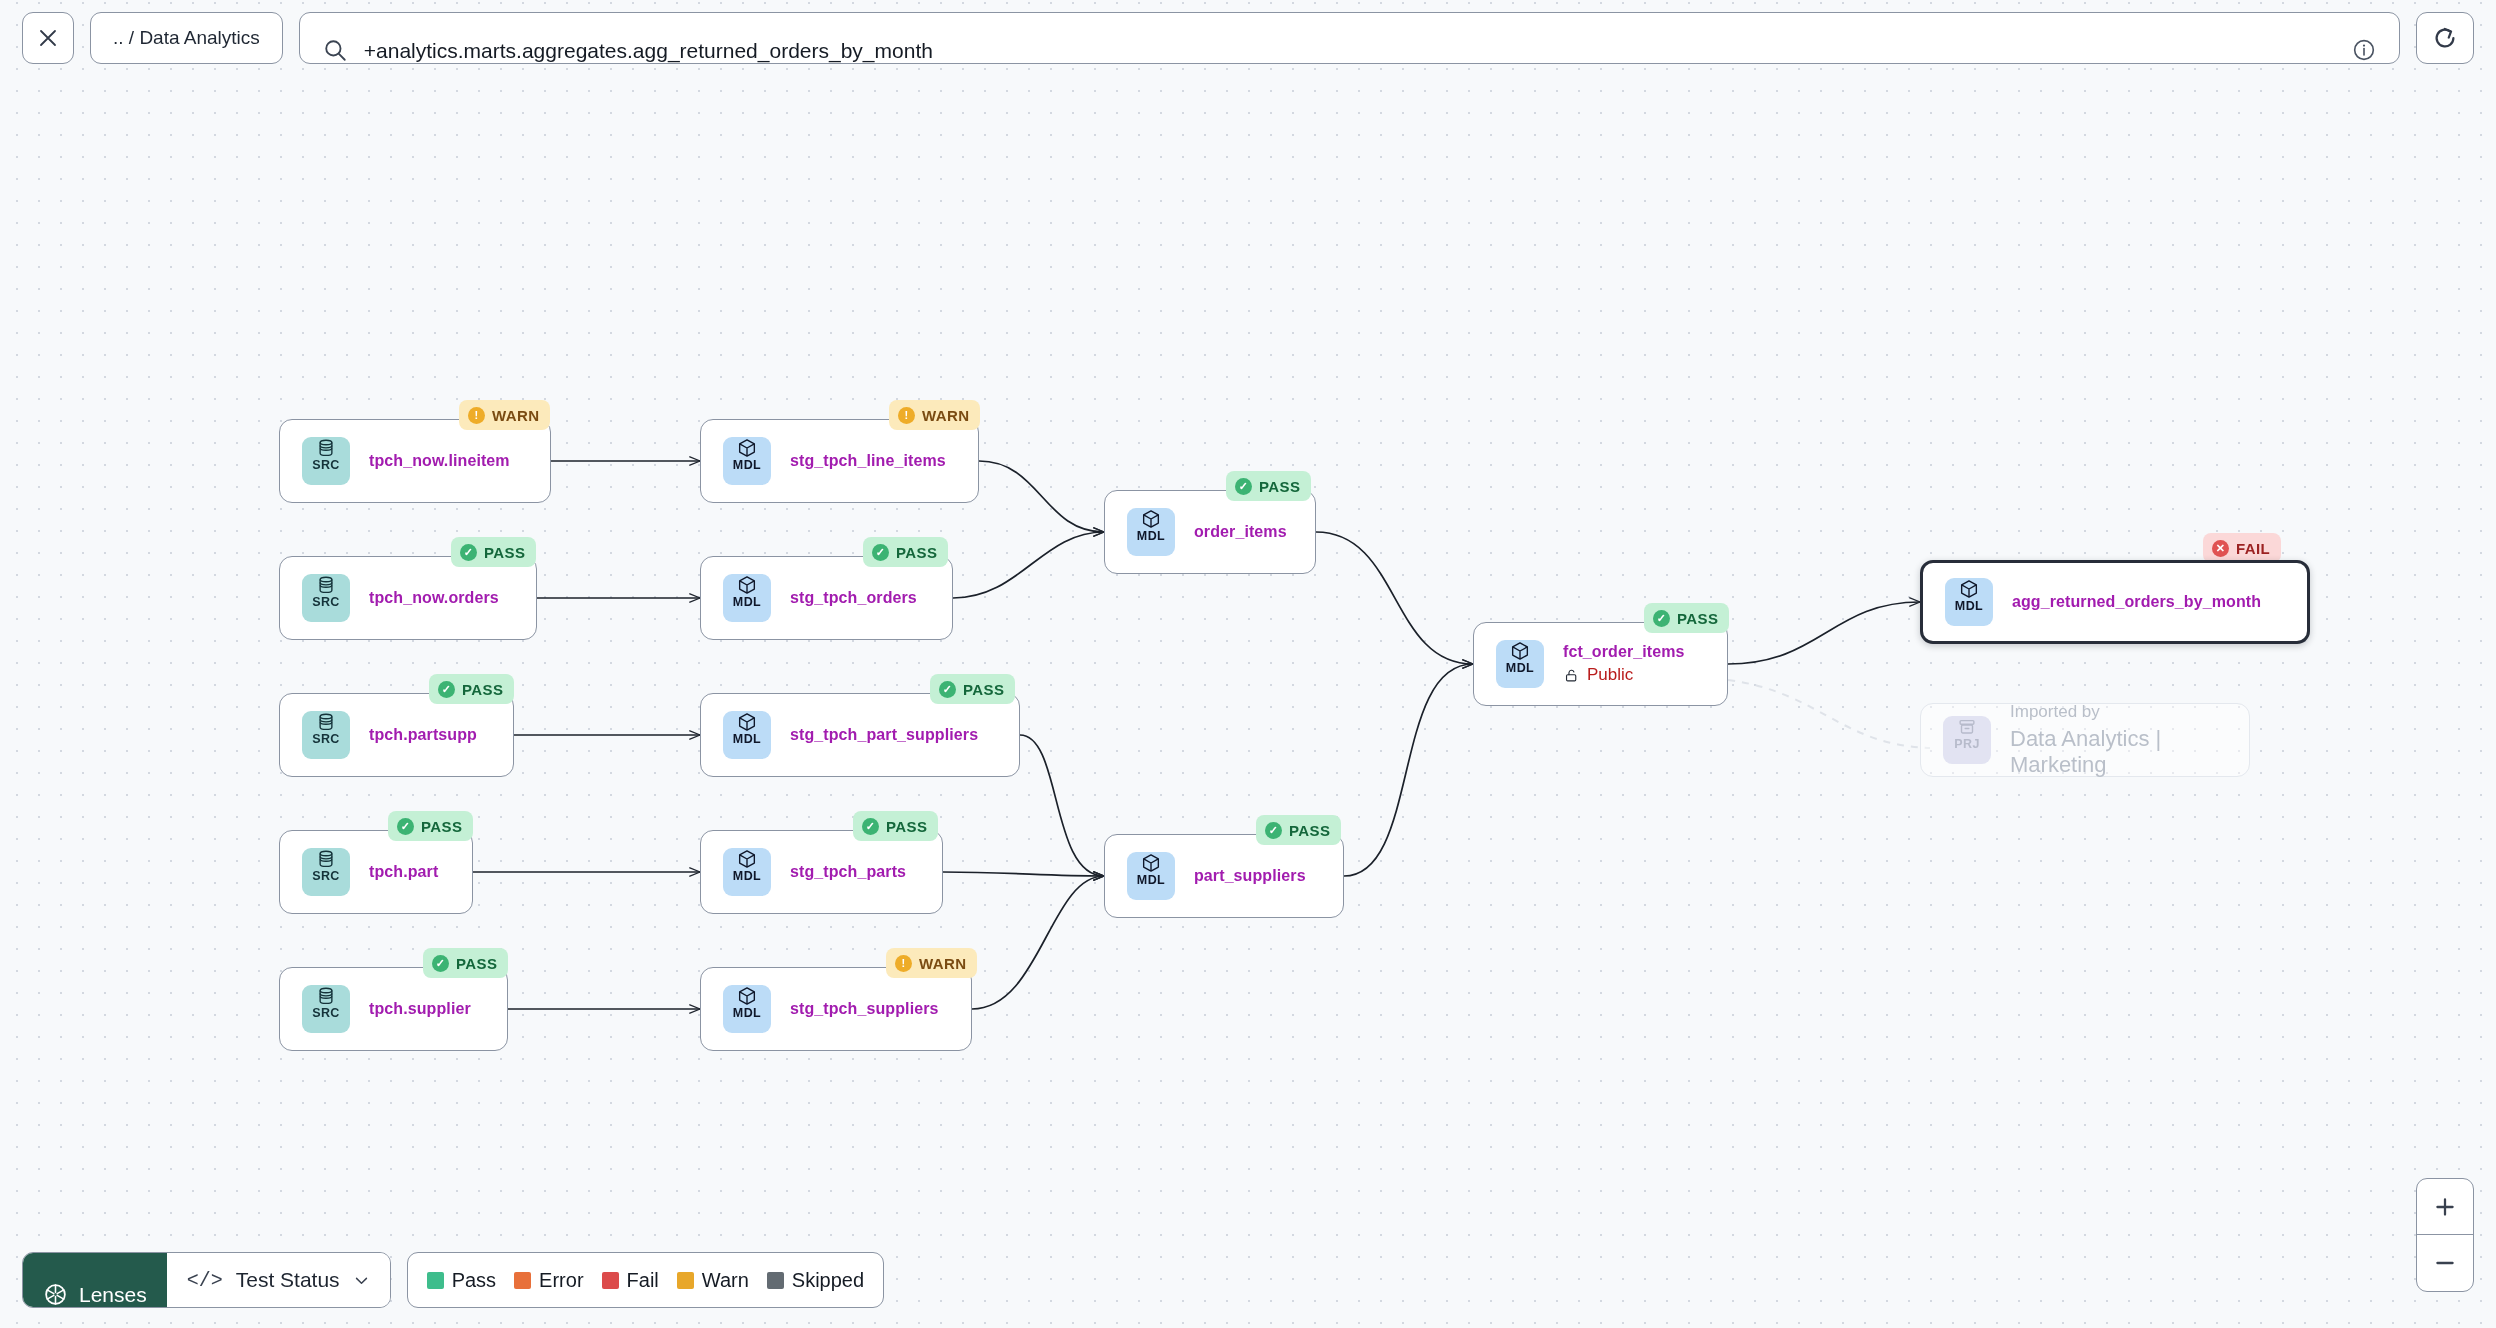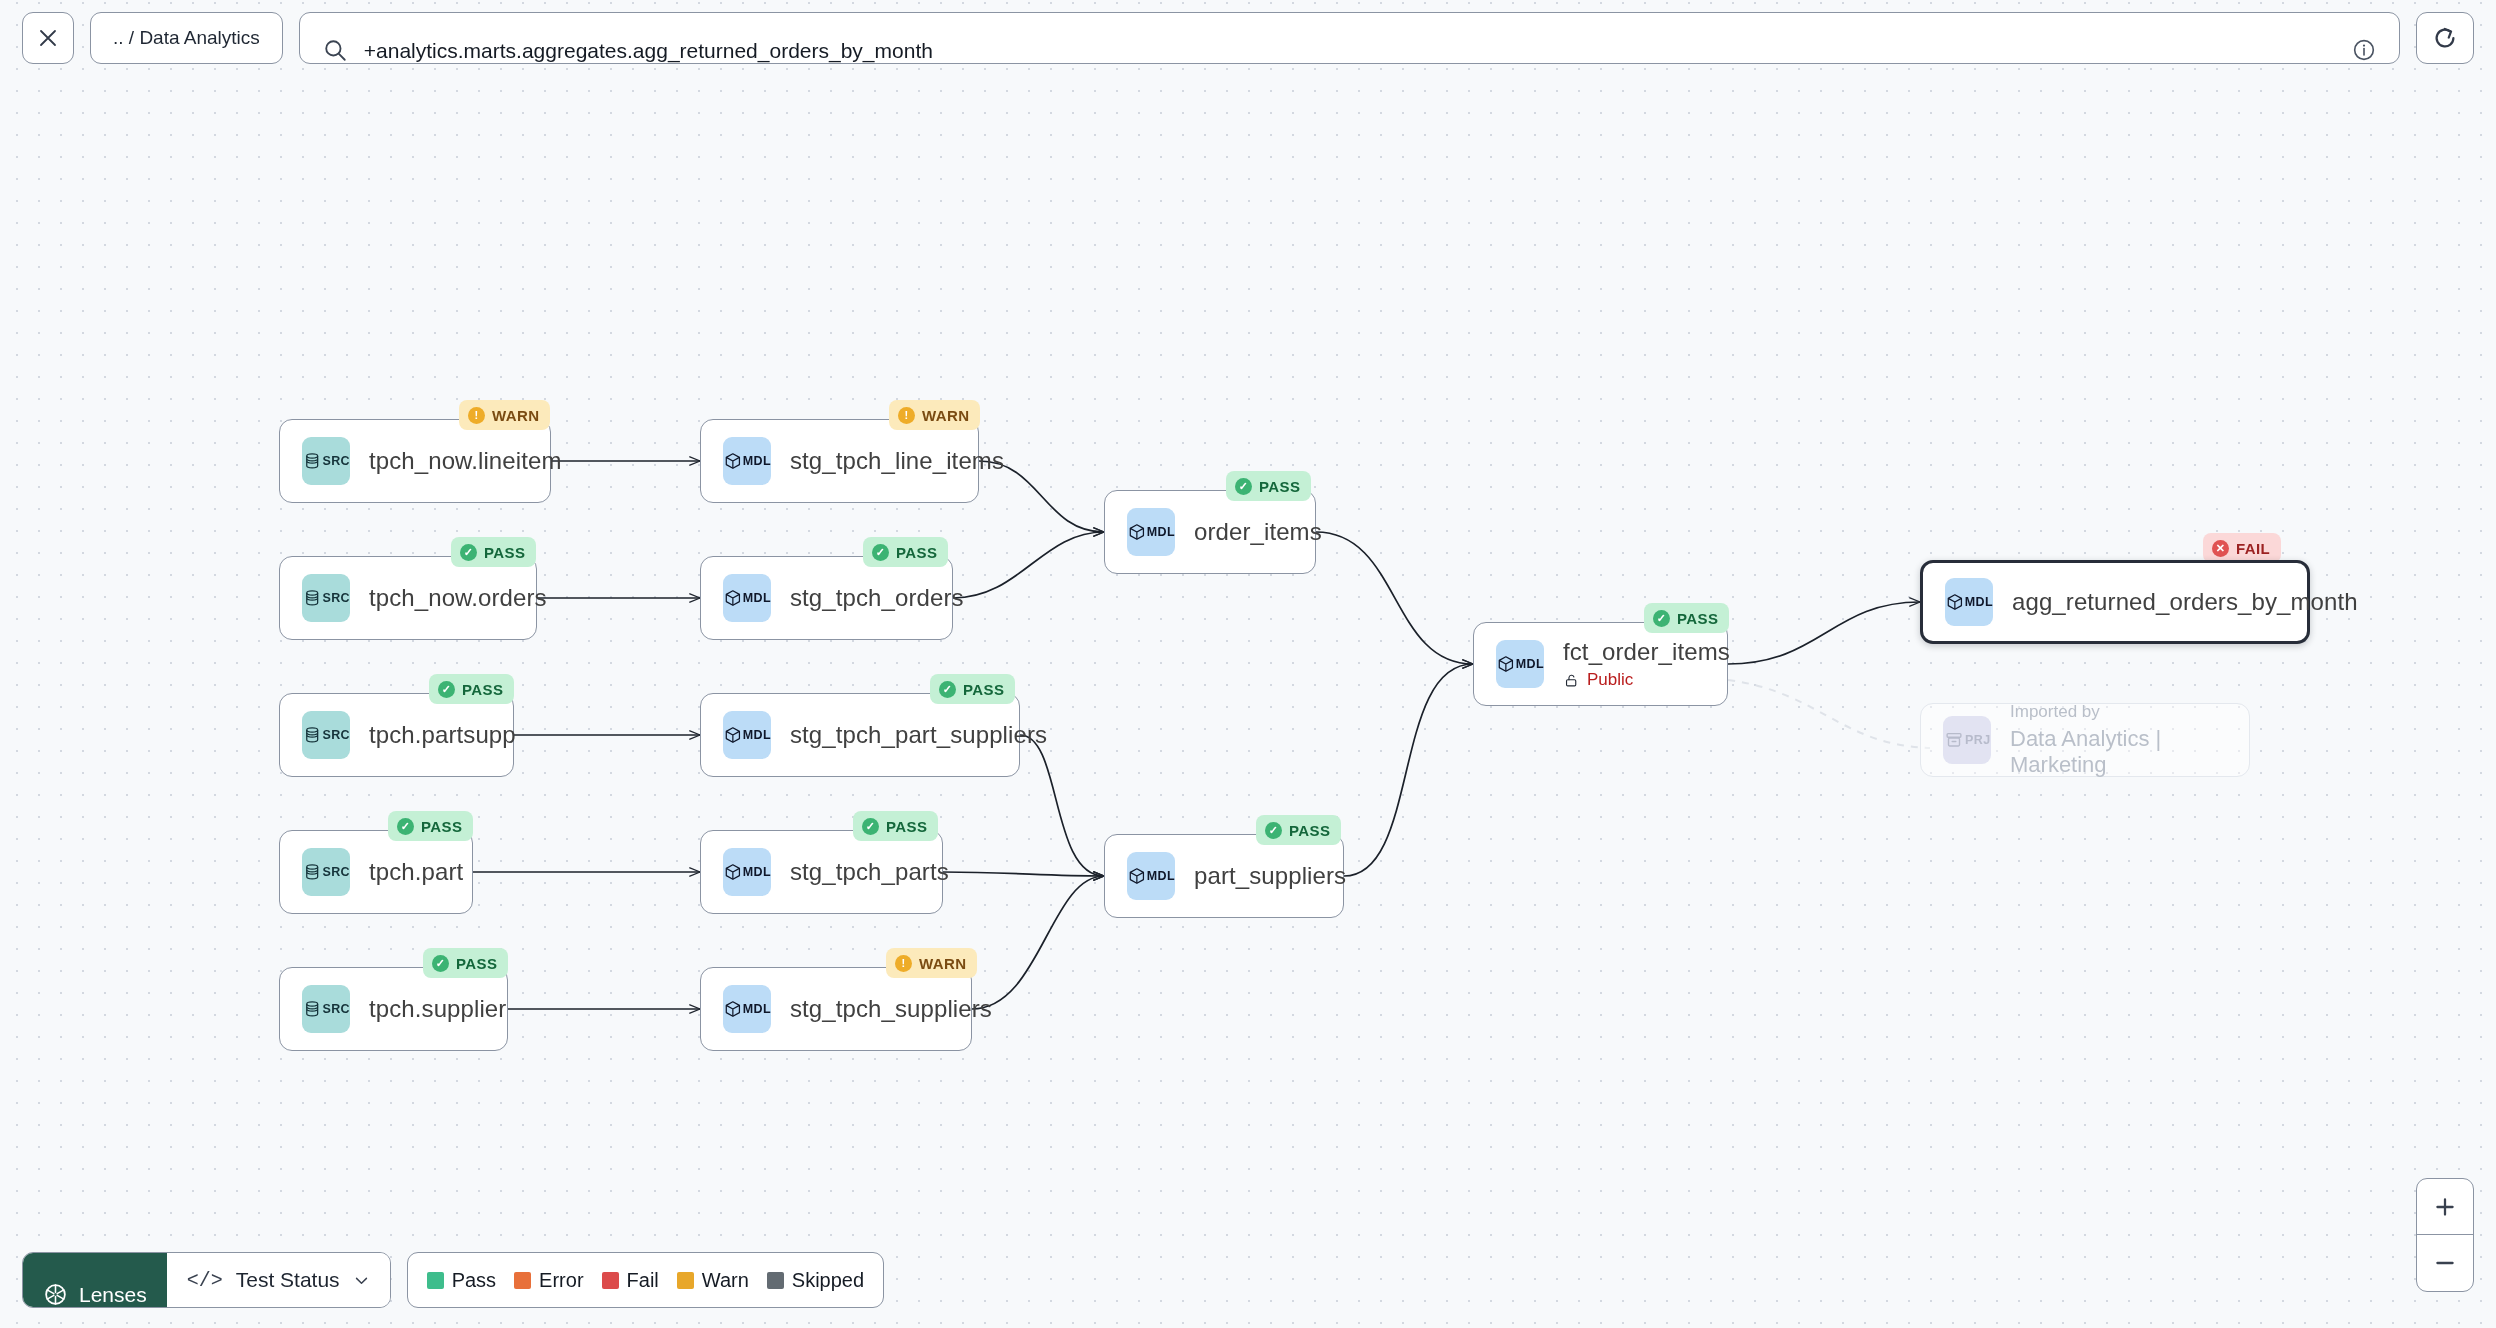--- a/index.html
+++ b/index.html
@@ -69,35 +69,36 @@
     z-index: 20;
   }
   .node.selected {
     border: 3px solid #272d39;
     box-shadow: 0 2px 7px rgba(20,26,36,.22);
     z-index: 26;
   }
   .node-icon {
     width: 48px; height: 48px;
     border-radius: 9px;
-    display: flex; flex-direction: row;
+    display: flex; flex-direction: column;
     align-items: center; justify-content: flex-start;
     flex: 0 0 48px;
     gap: 0px;
   }
   .node-icon.src { background: #a9dcdb; color: #15333a; }
   .node-icon.mdl { background: #bcdcf7; color: #0f172a; }
   .node-icon .kind {
     font-size: 12.5px; font-weight: 700; letter-spacing: .4px;
     line-height: 11px; margin-top: 1px;
   }
   .node-labels { margin-left: 19px; min-width: 0; }
   .node-title {
-    font-size: 24px; color: #404040; white-space: nowrap;
+    font-size: 16px; color: #a21caf; white-space: nowrap;
     letter-spacing: .1px;
+    font-weight: bold;
   }
   .node-sub {
     display: flex; align-items: center; gap: 7px;
     font-size: 17px; color: #b91c1c; margin-top: 4px;
   }
 
   
   .badge {
     position: absolute;
     display: flex; align-items: center; gap: 7px;

